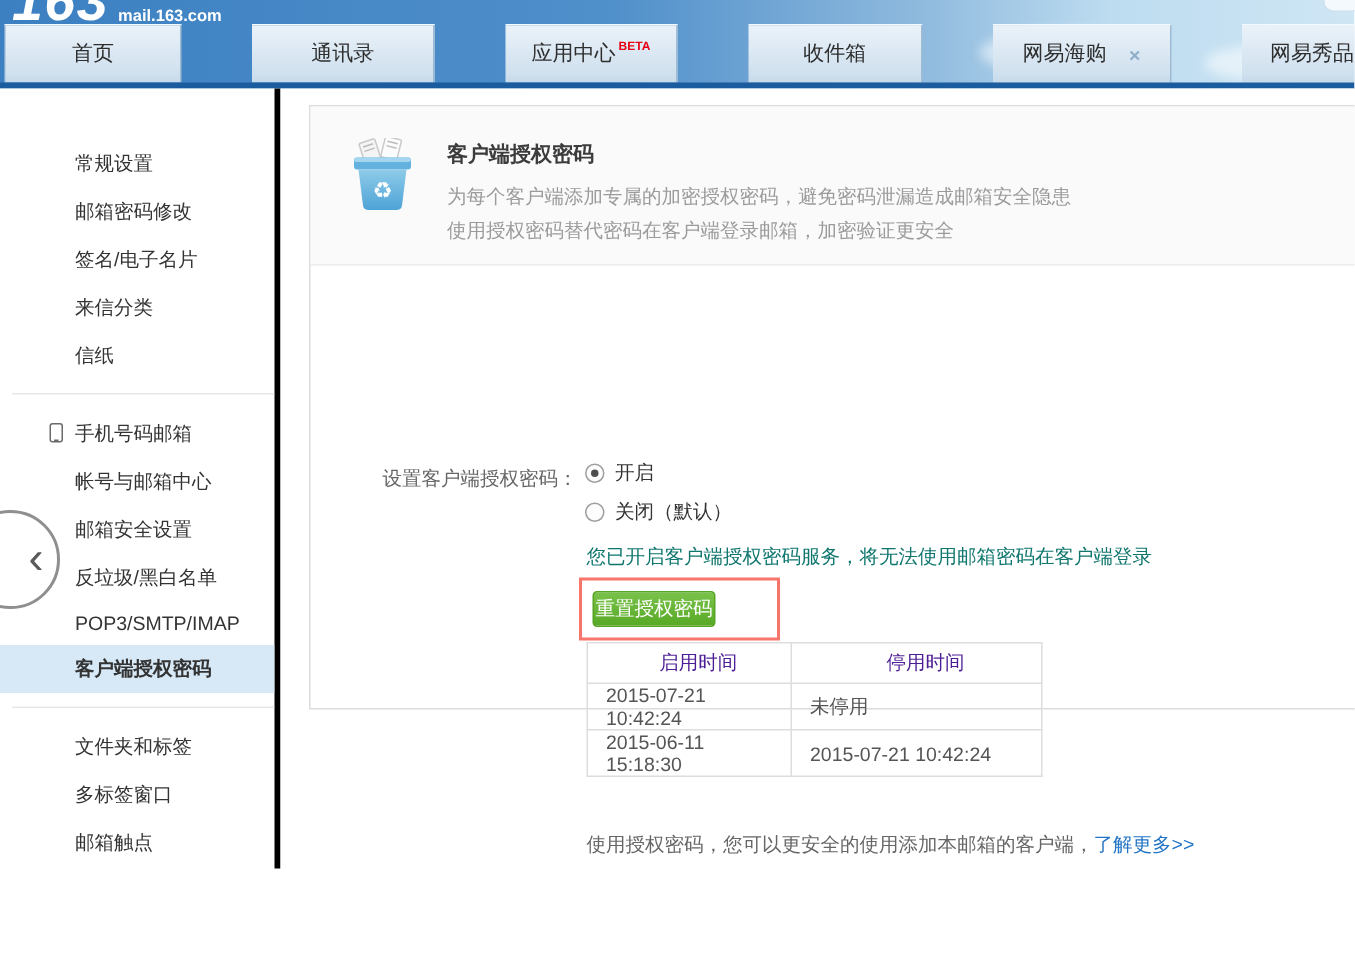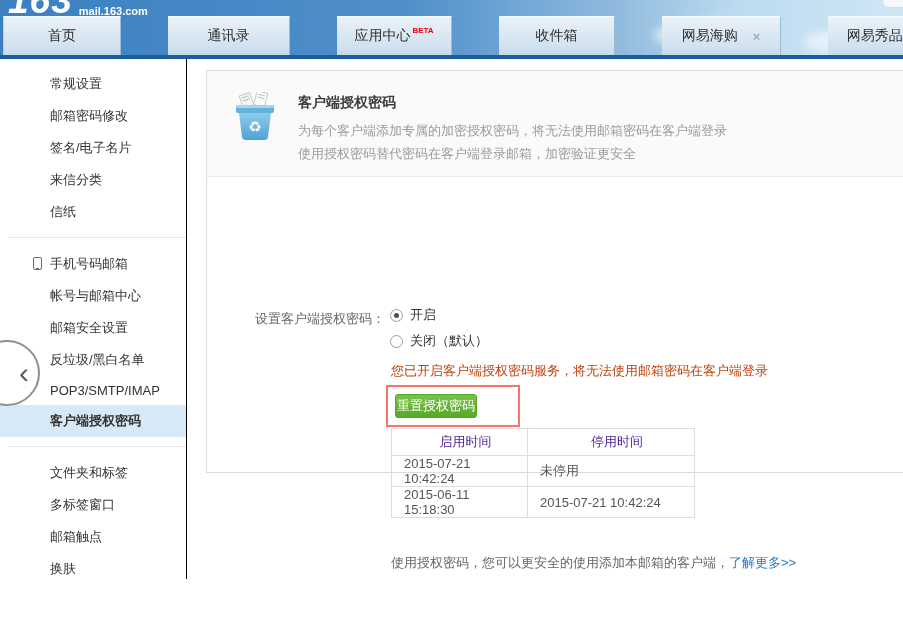--- a/index.html
+++ b/index.html
@@ -27,22 +27,22 @@
   .beta { font-size:8px; color:#e60012; font-weight:bold; position:relative; top:-6px; margin-left:2px; }
   .chevron-tab { width:26px; height:31px; margin-left:4px; background:linear-gradient(#f2f8fc,#dcebf6);
     border:1px solid #b4cbdd; border-bottom:none; border-radius:3px 3px 0 0;
     display:flex; align-items:center; justify-content:center; color:#7d8f9e; font-size:12px; cursor:pointer; }
   .blueline { position:absolute; left:0; bottom:0; width:903px; height:4px; background:#1a5c9d; }
 
   
   .bodyrow { display:flex; width:903px; height:581px; }
 
   
-  .sidebar { position:relative; width:187px; height:520px; border-right:1px solid #000000;
-    background:#fff; padding-top:9px; overflow:hidden; flex:none; }
+  .sidebar { position:relative; width:187px; height:520px; border-right:4px solid #000000;
+    background:#fff; padding-top:34px; overflow:hidden; flex:none; }
   .side-item { display:block; padding:7px 0 7px 50px; font-size:13px; color:#333; cursor:pointer; position:relative; }
   .side-item.active { background:#d7e9f7; font-weight:bold; }
   .side-divider { border-top:1px solid #e7e7e7; margin:9px 0 10px 8px; }
   .phone-icon { position:absolute; left:33px; top:9px; width:9px; height:13px;
     border:1px solid #6b6b6b; border-radius:2px; }
   .phone-icon:after { content:""; position:absolute; left:2px; bottom:0.5px; width:3px; height:1px; background:#6b6b6b; }
   .back-circle { position:absolute; left:-26px; top:281px; width:66px; height:66px; border:2px solid #8f8f8f;
     border-radius:50%; background:rgba(255,255,255,.55); z-index:6; cursor:pointer;
     display:flex; align-items:center; justify-content:flex-end; padding-right:9px; }
   .back-circle .chev { font-size:30px; color:#5a5a5a; line-height:1; }
@@ -64,21 +64,21 @@
   .head-desc { font-size:13px; color:#9b9b9b; line-height:23px; }
 
   .panel-body { position:relative; height:295px; }
   .form-label { position:absolute; left:48px; top:133px; font-size:13px; color:#666;text-align:center; }
   .radio-row { position:absolute; left:183px; display:flex; align-items:center; font-size:13px; color:#333; cursor:pointer; }
   .radio-row.r1 { top:129px; } .radio-row.r2 { top:155px; }
   .radio { width:13px; height:13px; border:1px solid #9e9e9e; border-radius:50%; background:#fdfdfd;
     margin-right:7px; position:relative; flex:none; }
   .radio.checked:after { content:""; position:absolute; left:3px; top:3px; width:5px; height:5px;
     border-radius:50%; background:#4d4d4d; }
-  .warning { position:absolute; left:184px; top:185px; font-size:13px; color:#c2410c; }
+  .warning { position:absolute; left:184px; top:185px; font-size:13px; color:#0f766e; }
   .annot-rect { position:absolute; left:179px; top:208px; width:134px; height:42px;
     border:2px solid #f7756a; pointer-events:none; }
   .reset-btn { position:absolute; left:188px; top:217px; width:82px; height:24px;
     background:linear-gradient(#79c24a,#58a926); border:1px solid #55a424; border-radius:3px;
     color:#fff; font-size:13px; cursor:pointer; font-family:inherit; }
   .histtable { position:absolute; left:184px; top:251px; border-collapse:collapse; font-size:13px; }
   .histtable th { width:136px; height:27px; border:1px solid #ddd; font-weight:normal; color:#4c1d95;
     text-align:center; padding:0 0 0 12px; background:#fff; }
   .histtable th.c2, .histtable td.c2 { width:167px; }
   .histtable td { height:25px; border:1px solid #ddd; color:#555; padding:0 16px 0 12px; }
@@ -194,21 +194,21 @@
             </g>
             <rect x="3" y="13" width="38" height="8" rx="2" fill="#63b1de"></rect>
             <rect x="3" y="13" width="38" height="3" rx="1.5" fill="#a5d6ef"></rect>
             <path d="M6 21 L38 21 L35 45 Q34.6 48 31 48 L13 48 Q9.4 48 9 45 Z" fill="url(#bing)"></path>
             <text x="22" y="40" font-size="15" fill="#ffffff" text-anchor="middle">♻</text>
           </svg>
         </div>
         <div class="head-text">
           <div class="head-title">客户端授权密码</div>
           <div class="head-desc">
-            <div>为每个客户端添加专属的加密授权密码，将无法使用邮箱密码在客户端登录</div>
+            <div>为每个客户端添加专属的加密授权密码，避免密码泄漏造成邮箱安全隐患</div>
             <div>使用授权密码替代密码在客户端登录邮箱，加密验证更安全</div>
           </div>
         </div>
       </div>
 
       <div class="panel-body">
         <div class="form-label">设置客户端授权密码：</div>
 
         <div class="radio-row r1">
           <span class="radio checked"></span>

